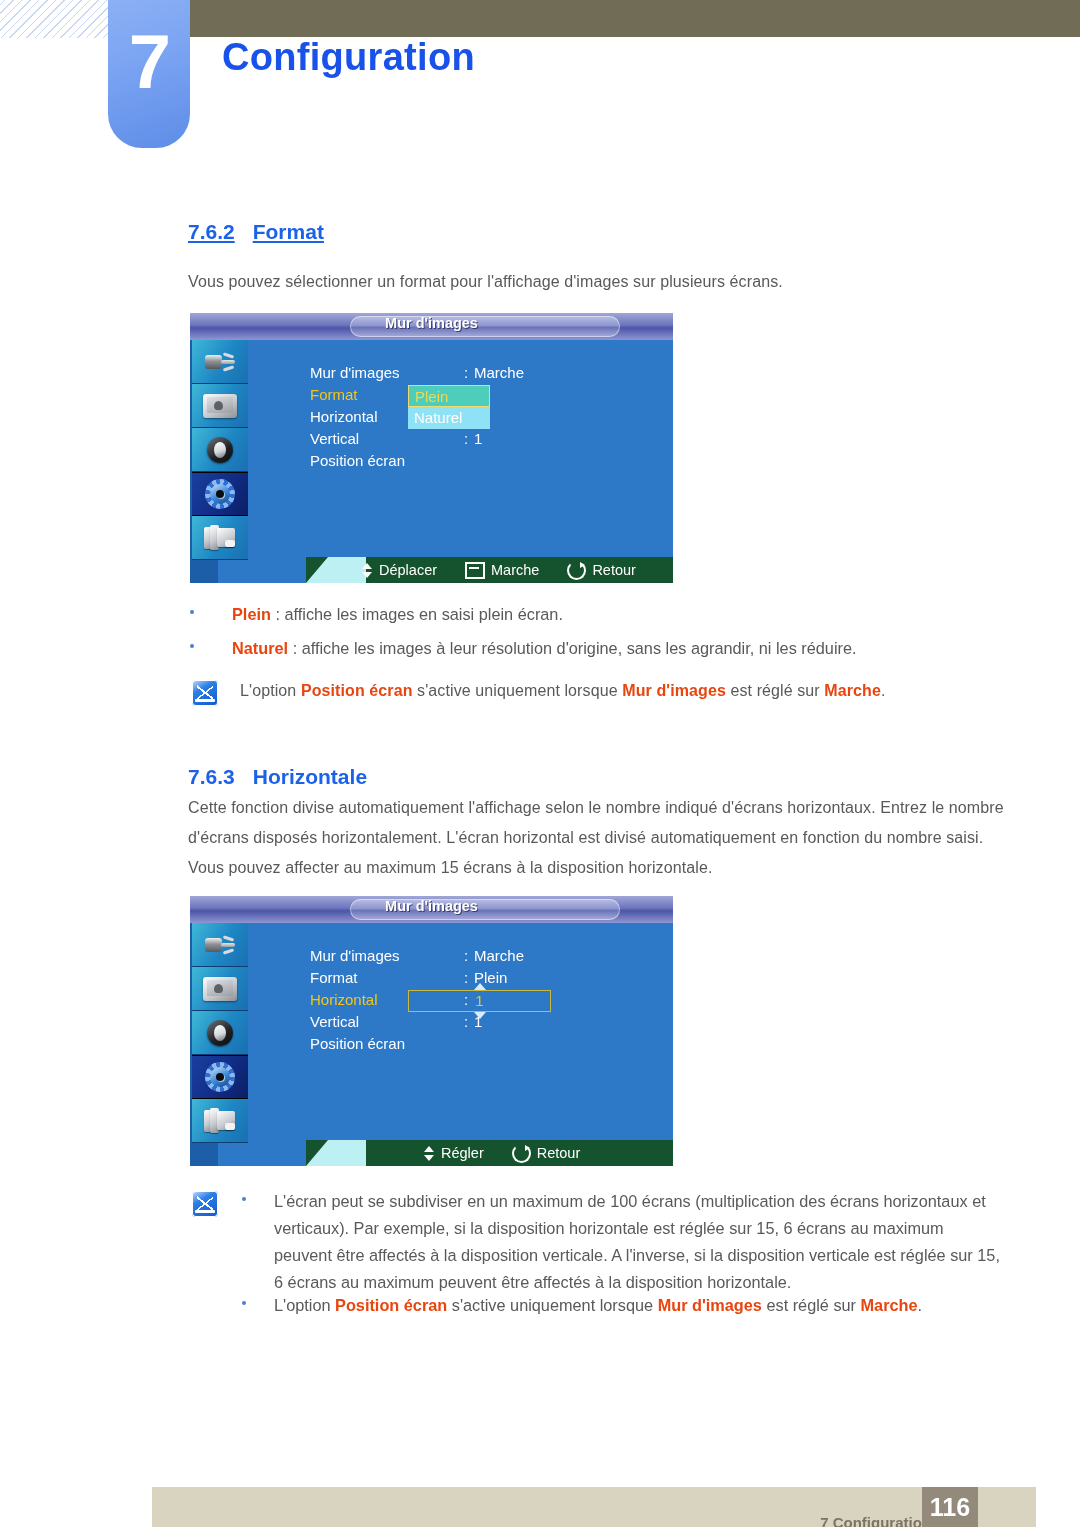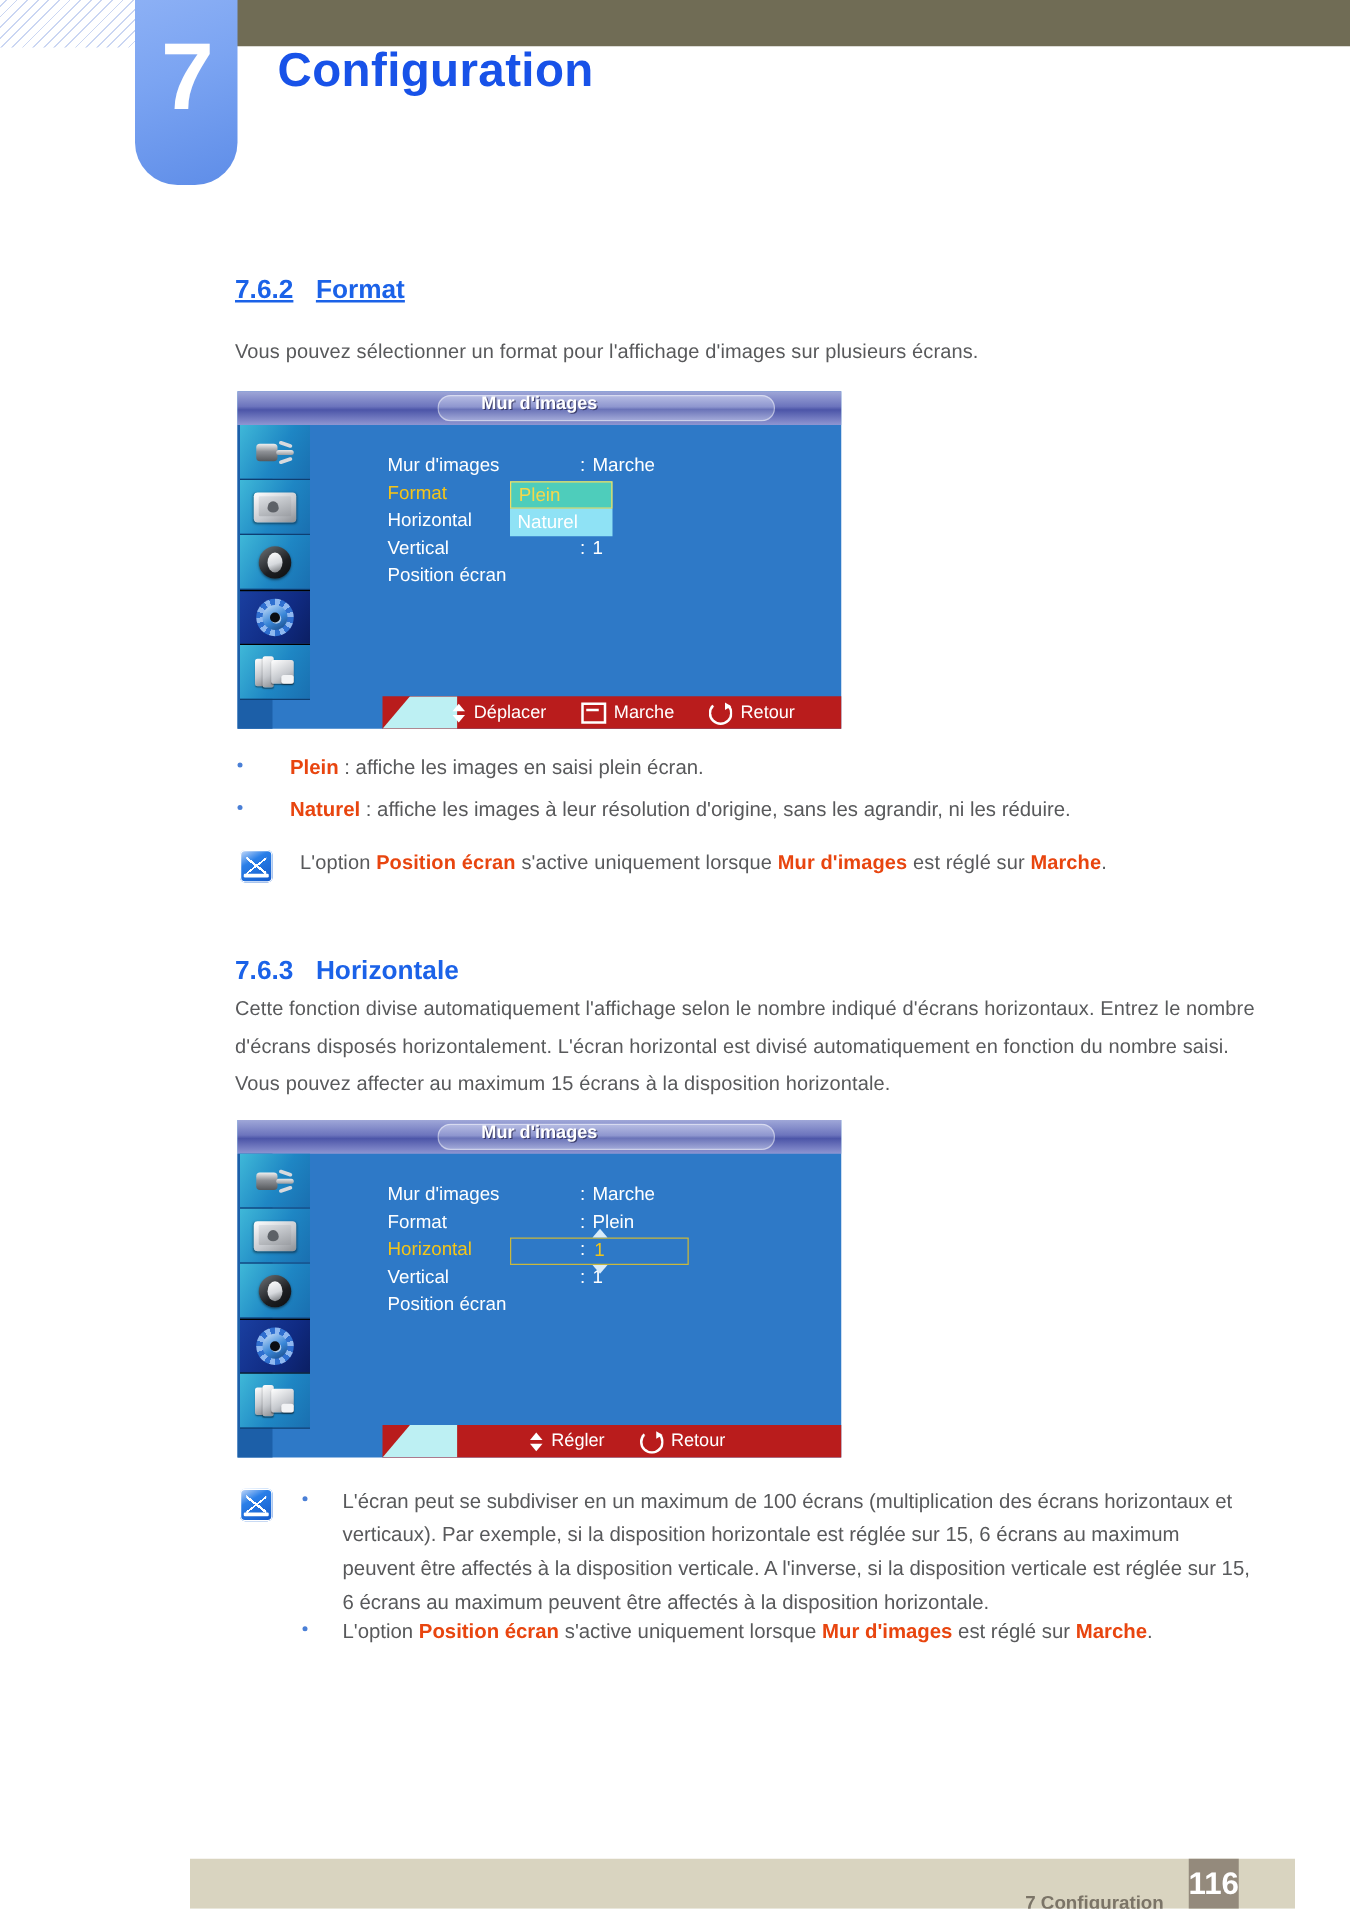--- a/index.html
+++ b/index.html
@@ -287,21 +287,21 @@
     width:0; height:0;
     border-left:6px solid transparent;
     border-right:6px solid transparent;
   }
   .spin-up { top:-8px; border-bottom:7px solid #d9ecfb; }
   .spin-dn { bottom:-8px; border-top:7px solid #d9ecfb; }
 
   
   .osd-foot {
     position:absolute; left:58px; right:0; bottom:0; height:26px;
-    background:#b91c1c;
+    background:#14532d;
     display:flex; align-items:center;
     gap:0px;
     padding-left:56px;
     box-sizing:border-box;
   }
   .osd-foot .fitem {
     display:flex; align-items:center; gap:6px;
     color:#ffffff; font-size:14.5px; margin-right:28px;
   }
   .foot-slant {
@@ -343,22 +343,22 @@
   .pg-bar {
     position:absolute; left:152px; top:1487px;
     width:884px; height:40px;
     background:#d9d4c0;
   }
   .pg-label {
     position:absolute; right:105px; top:12px;
     color:#7b7467; font-size:15px; font-weight:bold;margin-top:15px;
   }
   .pg-num {
-    position:absolute; right:45px; top:0;
-    width:40px; height:40px;
+    position:absolute; right:58px; top:0;
+    width:56px; height:40px;
     background:#948a7c;
     color:#ffffff; font-size:25px; font-weight:bold;
     display:flex; align-items:center; justify-content:center;
   }
 </style>
 </head>
 <body>
 
 <div class="hatch"></div>
 <div class="olive-bar"></div>

